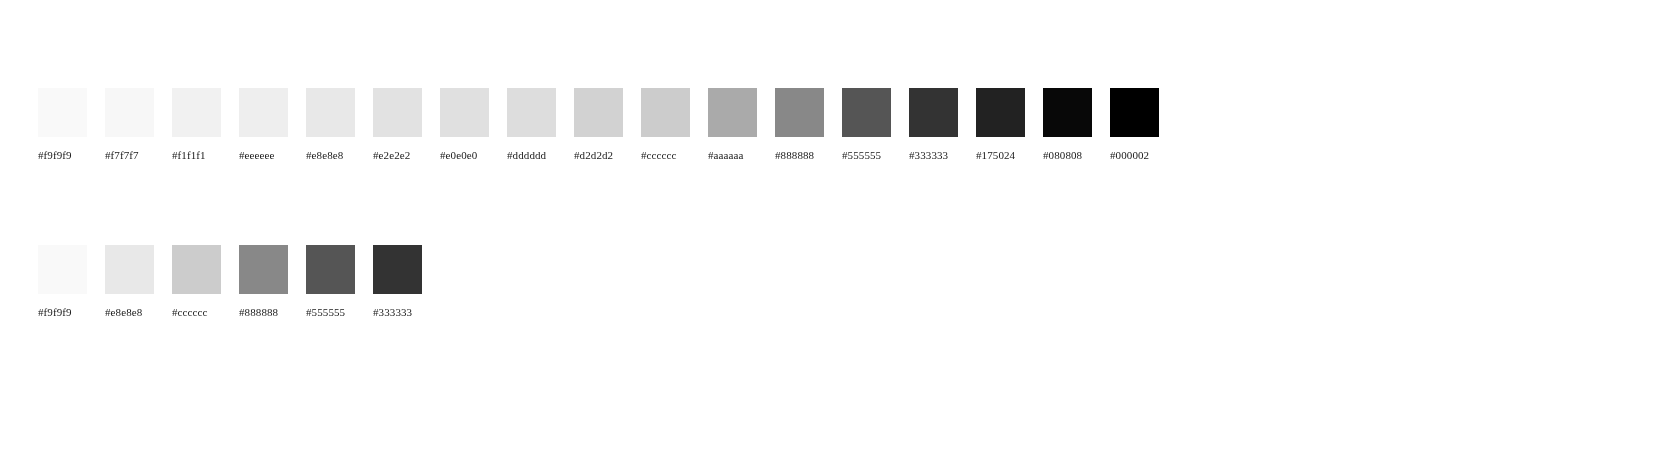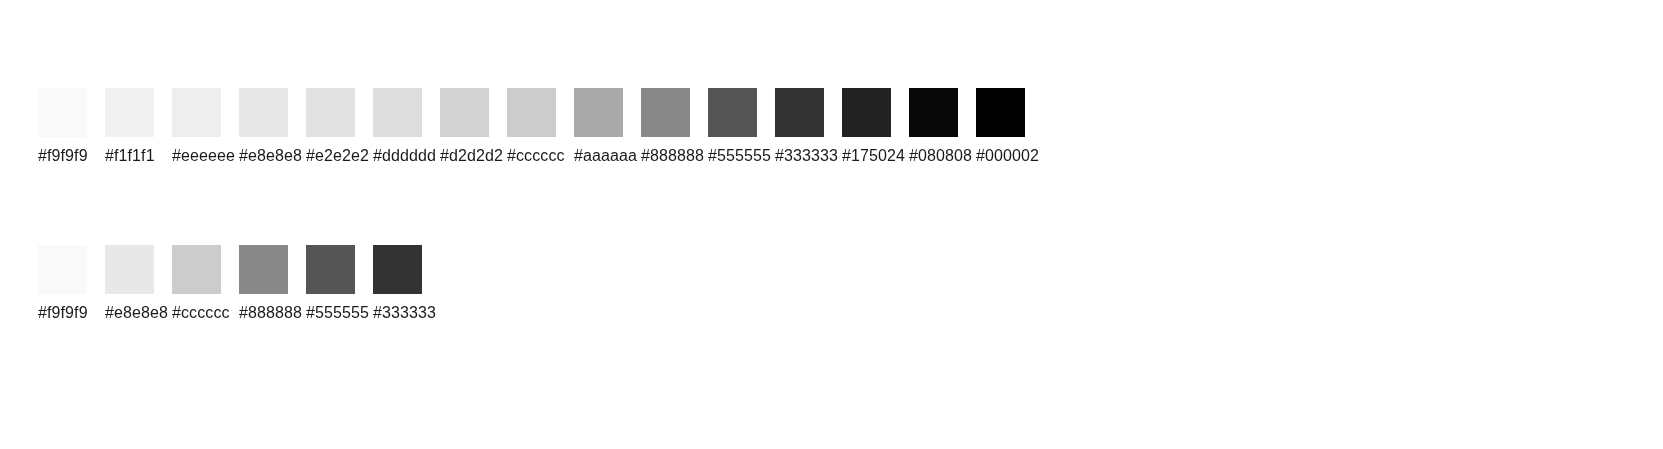--- a/index.html
+++ b/index.html
@@ -44,52 +44,60 @@
 
   .swatch-chip {
     width: 49px;
     height: 49px;
     display: block;
     border: 0;
   }
 
   .swatch-label {
     margin-top: 12px;
-    font-family: Liberation Sans, sans-serif;
-    font-size: 16px;
+    font-family: Liberation Serif, serif;
+    font-size: 11px;
     line-height: 13px;
     color: #1a1a1a;
     white-space: nowrap;
     letter-spacing: 0.1px;
   }
 </style>
 </head>
 <body style="background: rgb(255, 255, 255);">
 
 <div class="palette-sheet">
   <div class="swatch-row" id="row-primary">
       <div class="swatch-cell">
         <div class="swatch-chip" style="background-color: rgb(249, 249, 249);"></div>
         <div class="swatch-label" style="color: rgb(26, 26, 26);">#f9f9f9</div>
       </div>
       <div class="swatch-cell">
+        <div class="swatch-chip" style="background-color: rgb(247, 247, 247);"></div>
+        <div class="swatch-label" style="color: rgb(26, 26, 26);">#f7f7f7</div>
+      </div>
+      <div class="swatch-cell">
         <div class="swatch-chip" style="background-color: rgb(241, 241, 241);"></div>
         <div class="swatch-label" style="color: rgb(26, 26, 26);">#f1f1f1</div>
       </div>
       <div class="swatch-cell">
         <div class="swatch-chip" style="background-color: rgb(238, 238, 238);"></div>
         <div class="swatch-label" style="color: rgb(26, 26, 26);">#eeeeee</div>
       </div>
       <div class="swatch-cell">
         <div class="swatch-chip" style="background-color: rgb(232, 232, 232);"></div>
         <div class="swatch-label" style="color: rgb(26, 26, 26);">#e8e8e8</div>
       </div>
       <div class="swatch-cell">
         <div class="swatch-chip" style="background-color: rgb(226, 226, 226);"></div>
         <div class="swatch-label" style="color: rgb(26, 26, 26); text-align: center;">#e2e2e2</div>
+      </div>
+      <div class="swatch-cell">
+        <div class="swatch-chip" style="background-color: rgb(224, 224, 224);"></div>
+        <div class="swatch-label" style="color: rgb(26, 26, 26);">#e0e0e0</div>
       </div>
       <div class="swatch-cell">
         <div class="swatch-chip" style="background-color: rgb(221, 221, 221);"></div>
         <div class="swatch-label" style="color: rgb(26, 26, 26);">#dddddd</div>
       </div>
       <div class="swatch-cell">
         <div class="swatch-chip" style="background-color: rgb(210, 210, 210);"></div>
         <div class="swatch-label" style="color: rgb(26, 26, 26);">#d2d2d2</div>
       </div>
       <div class="swatch-cell">

